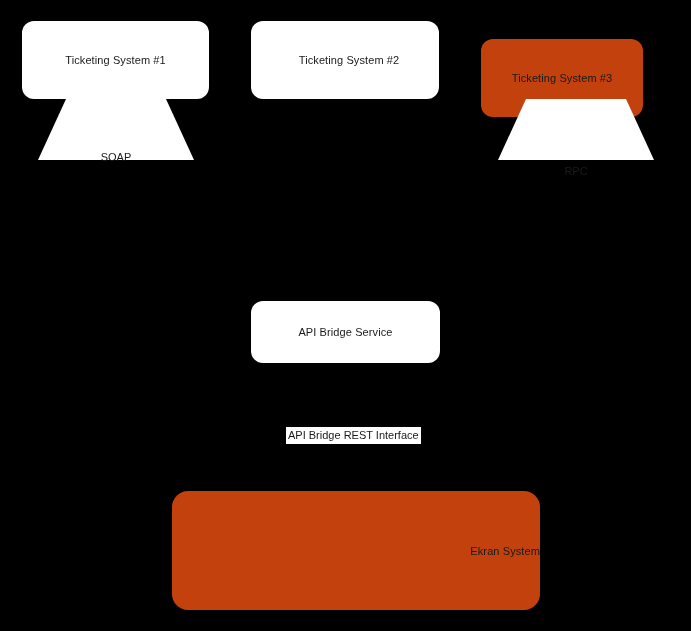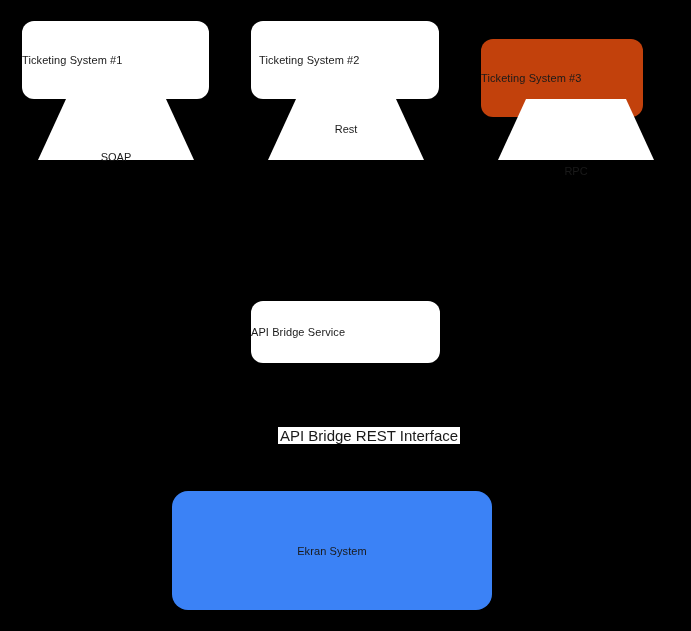--- a/index.html
+++ b/index.html
@@ -14,20 +14,21 @@
     background: #000000;
     overflow: hidden;
     font-family: "Liberation Sans", sans-serif;
   }
   .node-box {
     position: absolute;
     background: #ffffff;
     border-radius: 12px;
     display: flex;
     align-items: center;
+    justify-content: center;
     box-sizing: border-box;
   }
   .node-label {
     font-family: "Liberation Sans", sans-serif;
     font-size: 11px;
     color: #1a1a1a;
     text-align: center;
     line-height: 14px;
     letter-spacing: 0.1px;
     white-space: nowrap;
@@ -46,25 +47,26 @@
     font-family: "Liberation Sans", sans-serif;
     font-size: 11px;
     color: #1a1a1a;
     white-space: nowrap;
   }
   .edge-label {
     position: absolute;
     background: #ffffff;
     color: #1a1a1a;
     font-family: "Liberation Sans", sans-serif;
-    font-size: 15px;
+    font-size: 11px;
     line-height: 15px;
     padding: 1px 2px;
     white-space: nowrap;
     box-sizing: border-box;
+    margin-left: 8px;
   }
   .big-box {
     position: absolute;
     background: #ffffff;
     border-radius: 16px;
     display: flex;
     align-items: center;
     justify-content: center;
     box-sizing: border-box;
   }
@@ -80,40 +82,34 @@
   <div class="trapezoid-wrap" id="src-trap-0" style="left: 38px; top: 99px; width: 156px; height: 61px;">
     <svg id="src-trap-svg-0" viewBox="0 0 156 61" preserveAspectRatio="none" width="156" height="61">
       <polygon points="28,0 128,0 156,61 0,61" fill="#ffffff"></polygon>
     </svg>
     <span class="trap-label" id="src-trap-lbl-0" style="top: 24px; color: rgb(26, 26, 26); margin-top: 28px;">SOAP</span>
   </div>
 
   <div class="node-box" id="src-box-1" style="left: 251px; top: 21px; width: 188px; height: 78px; background: rgb(255, 255, 255);">
     <span class="node-label" style="color: rgb(26, 26, 26); margin-left: 8px;">Ticketing System #2</span>
   </div>
-  <div class="trapezoid-wrap" id="src-trap-1" style="left: 268px; top: 99px; width: 156px; height: 61px;">
-    <svg id="src-trap-svg-1" viewBox="0 0 156 61" preserveAspectRatio="none" width="156" height="61">
-      <polygon points="28,0 128,0 156,61 0,61" fill="#ffffff"></polygon>
-    </svg>
-    <span class="trap-label" id="src-trap-lbl-1" style="top: 24px; color: rgb(26, 26, 26);">Rest</span>
-  </div>
 
   <div class="node-box" id="src-box-2" style="left: 481px; top: 39px; width: 162px; height: 78px; background: #c2410c;">
     <span class="node-label" style="color: rgb(26, 26, 26);">Ticketing System #3</span>
   </div>
   <div class="trapezoid-wrap" id="src-trap-2" style="left: 498px; top: 99px; width: 156px; height: 61px;">
     <svg id="src-trap-svg-2" viewBox="0 0 156 61" preserveAspectRatio="none" width="156" height="61">
       <polygon points="28,0 128,0 156,61 0,61" fill="#ffffff"></polygon>
     </svg>
     <span class="trap-label" id="src-trap-lbl-2" style="top: 24px; color: rgb(26, 26, 26); margin-top: 42px;">RPC</span>
   </div>
 
   <div class="node-box" id="bridge-box" style="left: 251px; top: 301px; width: 189px; height: 62px; background: rgb(255, 255, 255);">
     <span class="node-label" style="color: rgb(26, 26, 26);">API Bridge Service</span>
   </div>
 
   <div class="edge-label" id="iface-label" style="left: 278px; top: 427px; height: 17px; background: rgb(255, 255, 255); color: rgb(26, 26, 26);">API Bridge REST Interface</div>
 
-  <div class="big-box" id="target-box" style="left: 172px; top: 491px; width: 320px; height: 119px; background: #3b82f6;">
+  <div class="big-box" id="target-box" style="left: 172px; top: 491px; width: 368px; height: 119px; background: #c2410c; justify-content: flex-end;">
     <span class="node-label" style="color: rgb(26, 26, 26);">Ekran System</span>
   </div>
 
 </div>
 
 </body></html>

